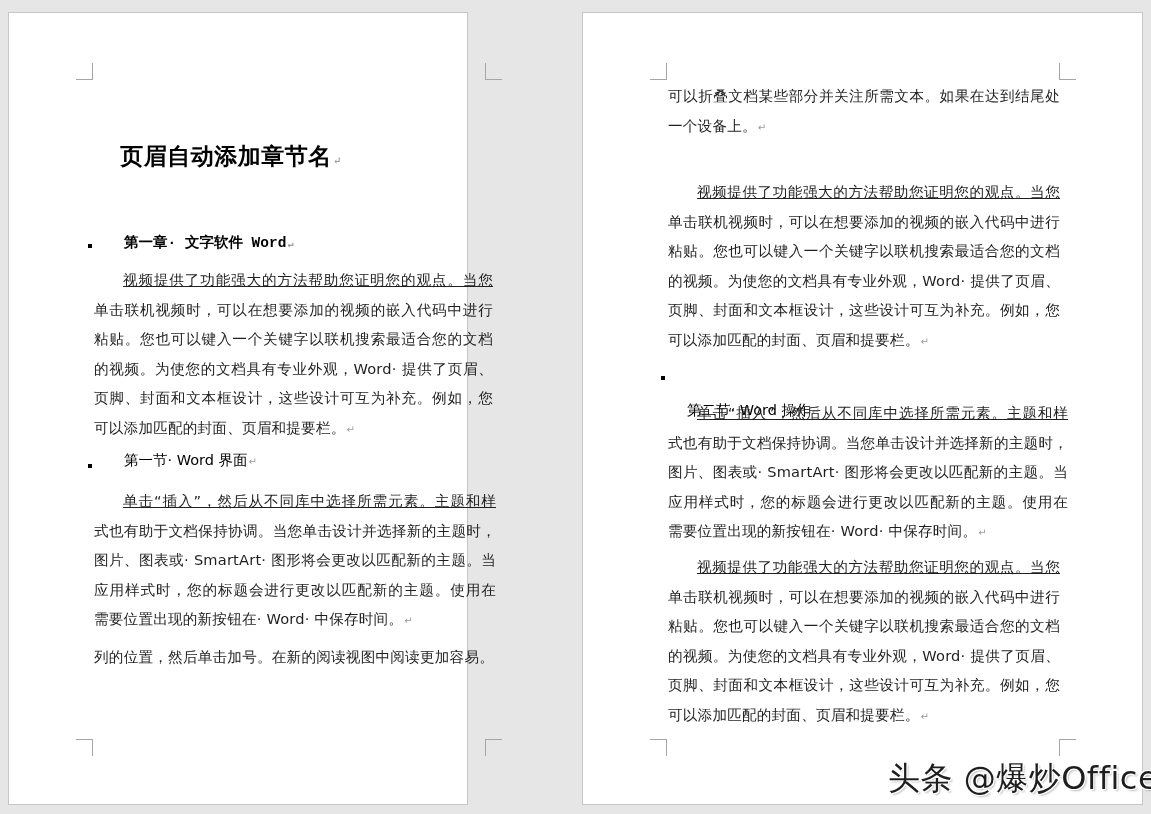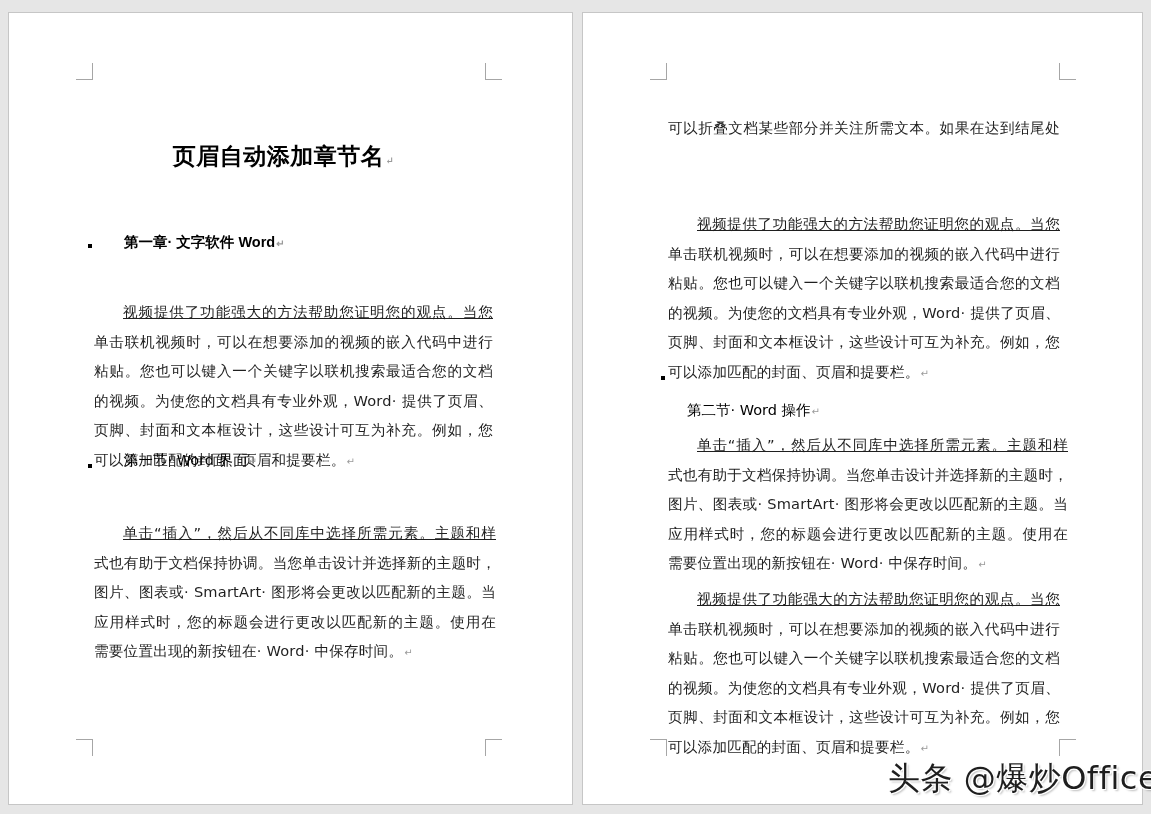--- a/index.html
+++ b/index.html
@@ -11,21 +11,21 @@
       height: 814px;
       background: #e6e6e6;
       position: relative;
       overflow: hidden;
       font-family: "DejaVu Sans", "Liberation Sans", sans-serif;
       color: #1a1a1a;
     }
     .page {
       position: absolute;
       top: 12px;
-      width: 565px;
+      width: 460px;
       height: 793px;
       background: #ffffff;
       border: 1px solid #c6c6c6;
       box-sizing: border-box;
     }
     #page-1 { left: 8px; }
     #page-2 { left: 582px; width: 561px; }
 
     .corner {
       position: absolute;
@@ -52,38 +52,37 @@
       color: #000;
     }
 
     .heading {
       position: absolute;
       font-size: 14.5px;
       color: #000;
       white-space: nowrap;
     }
     .heading.bold {
-      font-family: Liberation Sans, sans-serif;
+      font-family: Liberation Mono, monospace;
       font-weight: bold;
     }
     .bullet {
       position: absolute;
       width: 4px;
       height: 4px;
       background: #000;
     }
 
     .para {
       position: absolute;
       font-size: 14.6px;
       line-height: 29.6px;
       color: #1f1f1f;
       text-align: justify;
       letter-spacing: 0.2px;
-      margin-top: 32px;
     }
     .para .line {
       display: block;
       white-space: nowrap;
       text-align-last: justify;
     }
     .para .line.last {
       text-align-last: left;
     }
     .para .line.indent {
@@ -147,31 +146,33 @@
 
   <div class="para" style="left:85px; top:473px; width:402px;">
     <span class="line indent">单击“插入”，然后从不同库中选择所需元素。主题和样</span>
     <span class="line">式也有助于文档保持协调。当您单击设计并选择新的主题时，</span>
     <span class="line">图片、图表或· SmartArt· 图形将会更改以匹配新的主题。当</span>
     <span class="line">应用样式时，您的标题会进行更改以匹配新的主题。使用在</span>
     <span class="line last"><span>需要位置出现的新按钮在· Word· 中保存时间。</span><span class="pmark">↵</span></span>
   </div>
 
   <div class="para" style="left:85px; top:629px; width:400px;">
+    <span class="line">列的位置，然后单击加号。在新的阅读视图中阅读更加容易。</span>
   </div>
 </div>
 
 <div class="page" id="page-2">
   <div class="corner tl" style="left:67px; top:50px;"></div>
   <div class="corner tr" style="left:476px; top:50px;"></div>
   <div class="corner bl" style="left:67px; top:726px;"></div>
   <div class="corner br" style="left:476px; top:726px;"></div>
 
   <div class="para" style="left:85px; top:68px; width:392px;">
     <span class="line">可以折叠文档某些部分并关注所需文本。如果在达到结尾处</span>
+    <span class="line last"><span>一个设备上。</span><span class="pmark">↵</span></span>
   </div>
 
   <div class="para" style="left:85px; top:164px; width:392px;">
     <span class="line indent">视频提供了功能强大的方法帮助您证明您的观点。当您</span>
     <span class="line">单击联机视频时，可以在想要添加的视频的嵌入代码中进行</span>
     <span class="line">粘贴。您也可以键入一个关键字以联机搜索最适合您的文档</span>
     <span class="line">的视频。为使您的文档具有专业外观，Word· 提供了页眉、</span>
     <span class="line">页脚、封面和文本框设计，这些设计可互为补充。例如，您</span>
     <span class="line last"><span>可以添加匹配的封面、页眉和提要栏。</span><span class="pmark">↵</span></span>
   </div>

